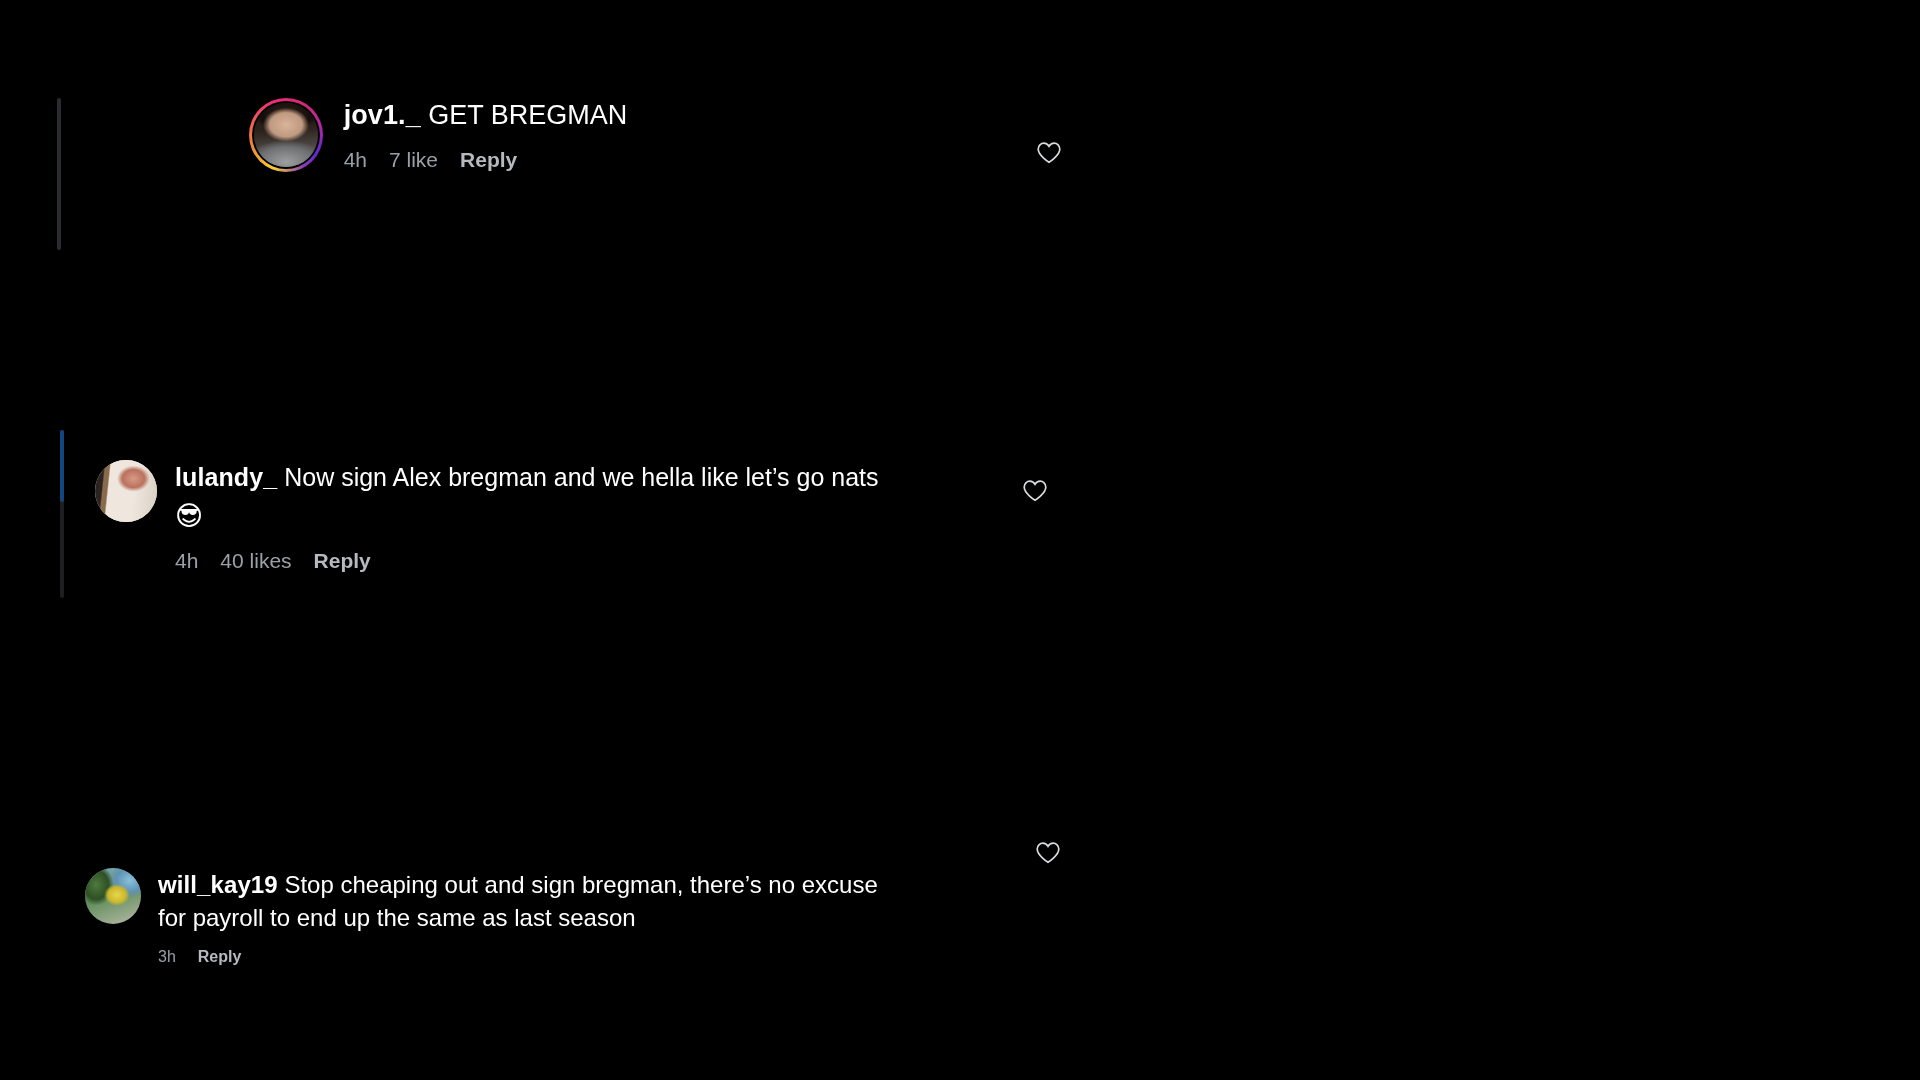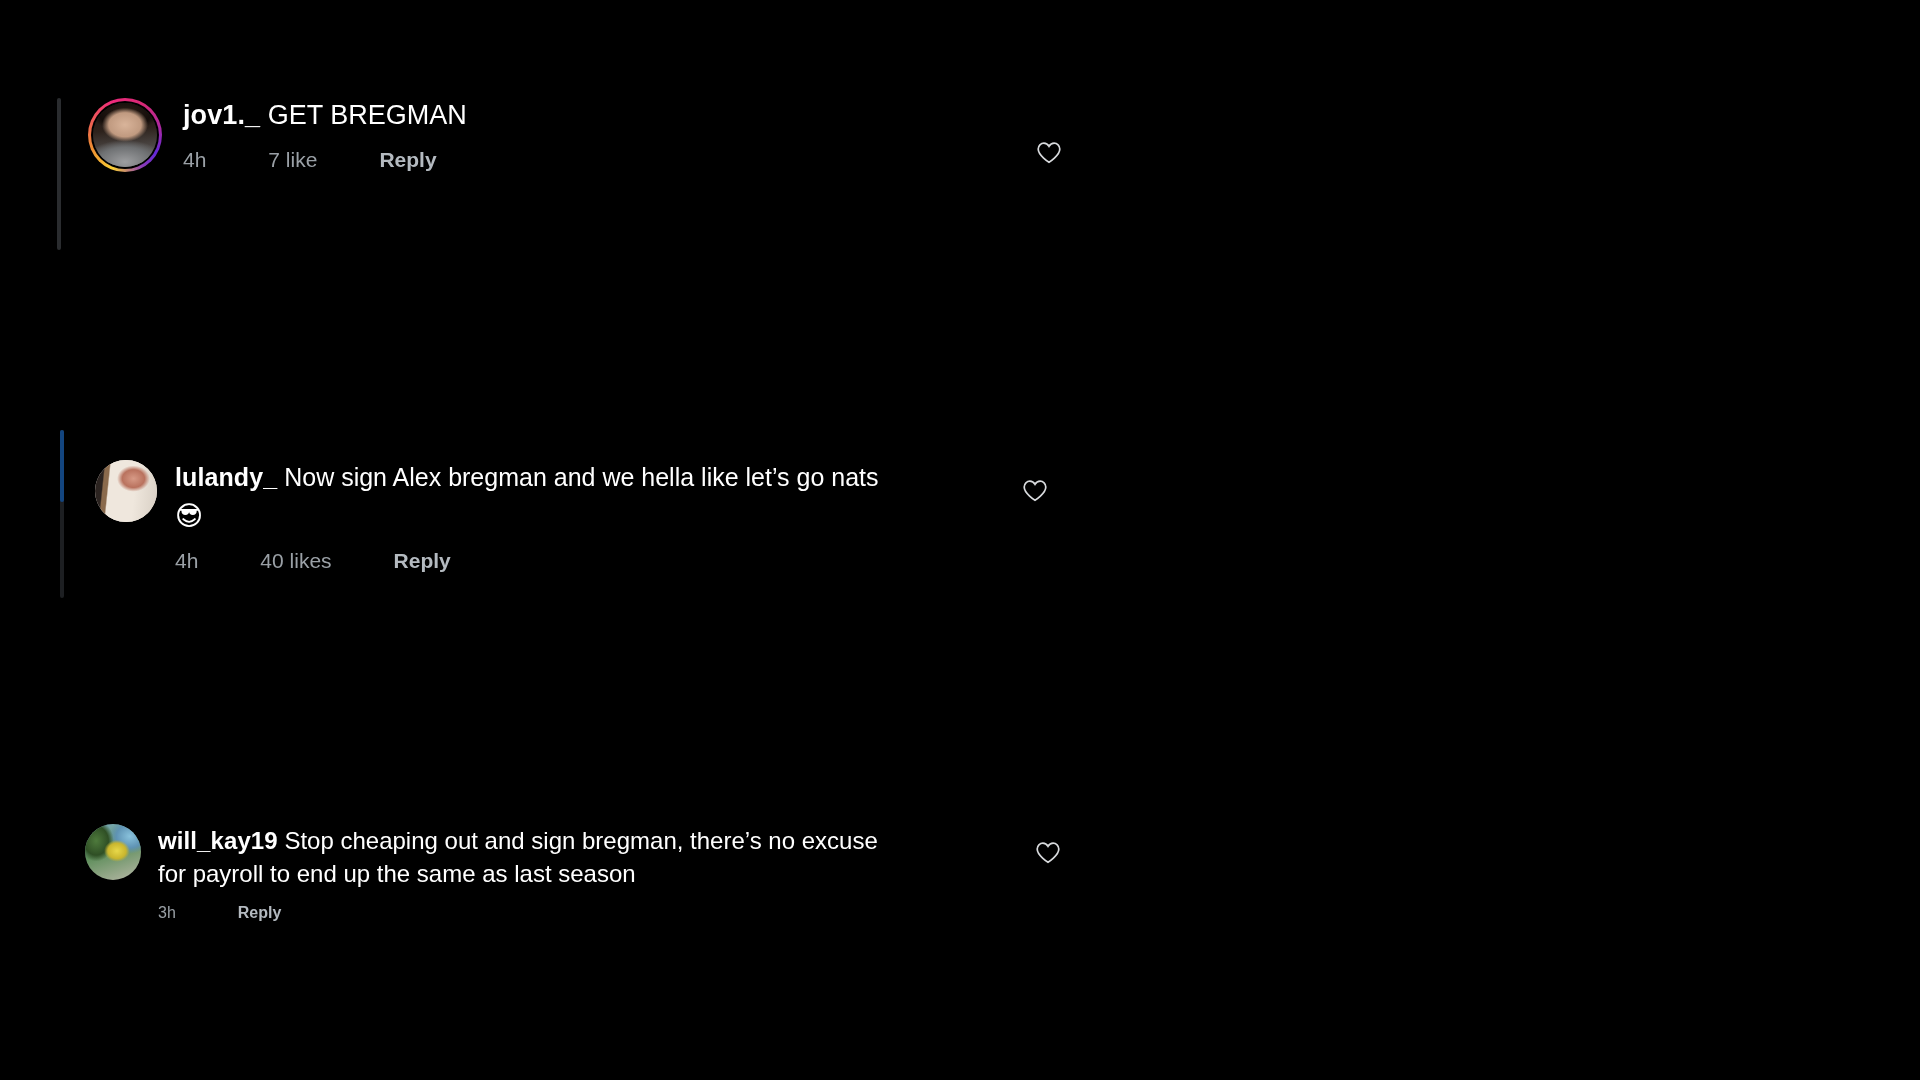--- a/index.html
+++ b/index.html
@@ -40,20 +40,21 @@
     top: 0;
   }
   .col-left  { left: 0;    width: 1100px; }
   .col-right { left: 1100px; width: 820px; }
 
   
   .comment {
     position: absolute;
     display: flex;
     align-items: flex-start;
+    justify-content: center;
   }
 
   
   .avatar-wrap {
     position: relative;
     flex: 0 0 auto;
   }
   .avatar {
     border-radius: 50%;
     overflow: hidden;
@@ -117,21 +118,20 @@
   .uname {
     font-weight: 700;
     color: #ffffff;
     letter-spacing: .1px;
   }
   .ctext { color: #ffffff; }
   .meta {
     color: #9aa0a6;
     display: flex;
     align-items: center;
-    gap: 40px;
   }
   .meta .m {
     margin-right: 22px;
     white-space: nowrap;
   }
   .meta .m:last-child { margin-right: 0; }
   .meta .reply { font-weight: 600; color: #b4bac0; }
 
   
   .heart {
@@ -160,21 +160,21 @@
   #c-jov1 .avatar { width: 100%; height: 100%; }
   #c-jov1 .line1 { font-size: 27px; line-height: 1.28; }
   #c-jov1 .meta  { font-size: 21px; margin-top: 15px; }
 
   #c-lulandy  { left: 95px;  top: 460px; width: 800px; }
   #c-lulandy .avatar-wrap { margin-right: 18px; }
   #c-lulandy .avatar { width: 62px; height: 62px; }
   #c-lulandy .line1 { font-size: 25px; line-height: 1.40; max-width: 760px; }
   #c-lulandy .meta  { font-size: 21px; margin-top: 14px; }
 
-  #c-willkay  { left: 85px;  top: 824px; width: 820px; }
+  #c-willkay  { left: 85px;  top: 868px; width: 820px; }
   #c-willkay .avatar-wrap { margin-right: 17px; }
   #c-willkay .avatar { width: 56px; height: 56px; }
   #c-willkay .line1 { font-size: 24px; line-height: 1.38; max-width: 775px; }
   #c-willkay .meta  { font-size: 16px; margin-top: 14px; }
 
   #h-jov1    { left: 1036px; top: 141px; }
   #h-lulandy { left: 1022px; top: 479px; }
   #h-willkay { left: 1035px; top: 841px; }
 </style>
 </head>

